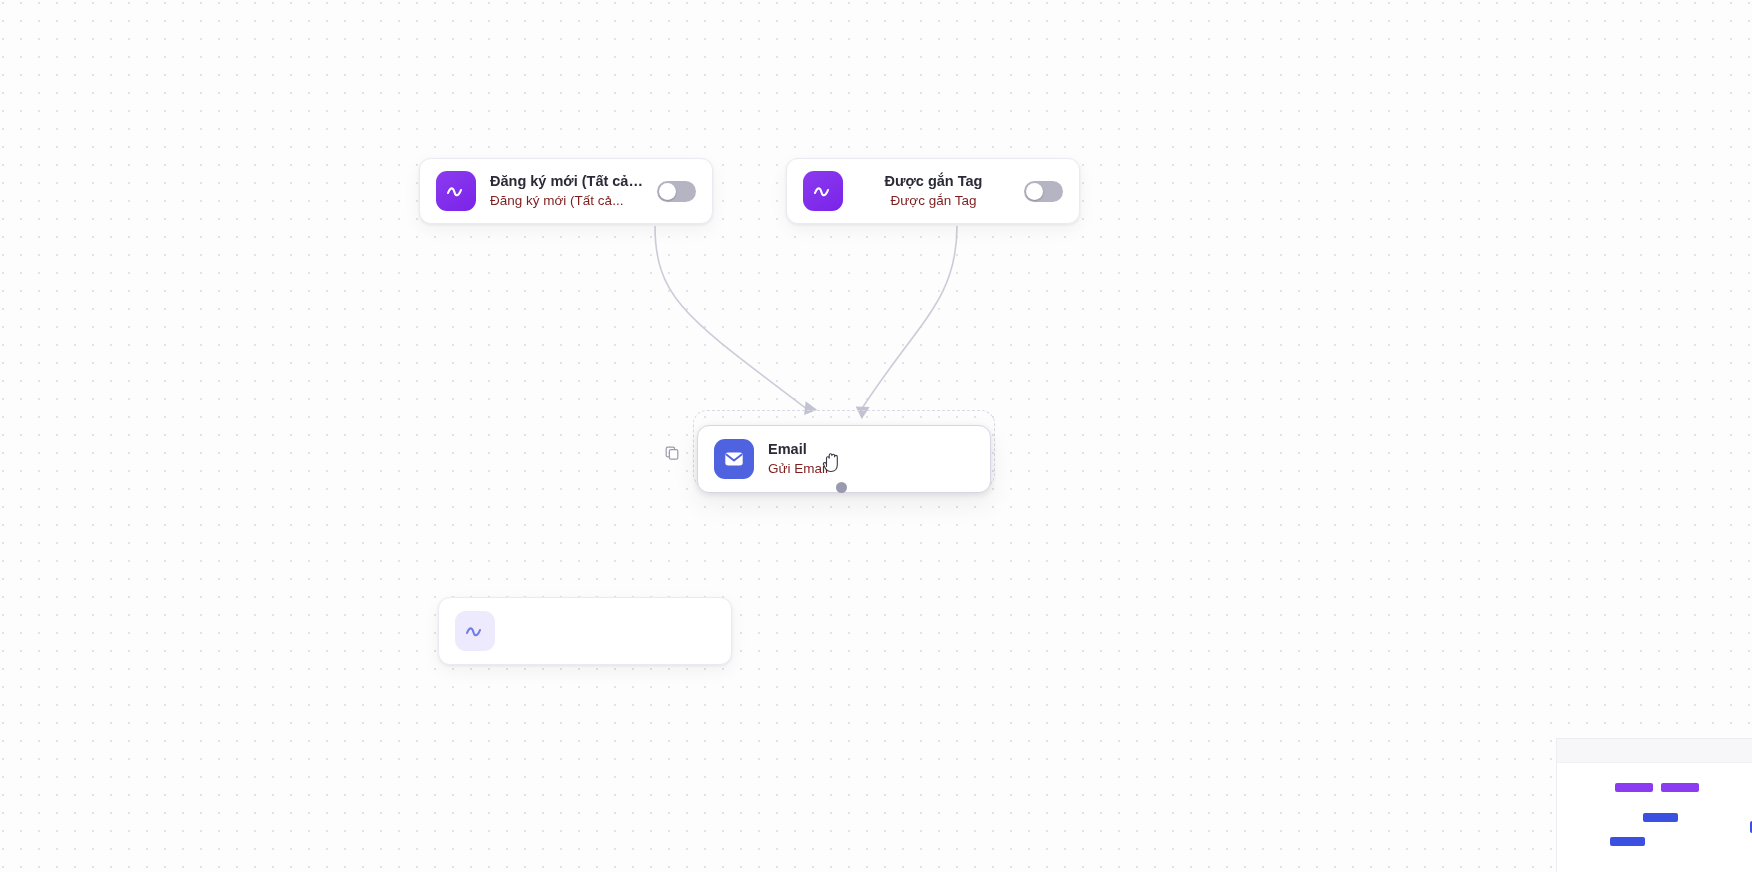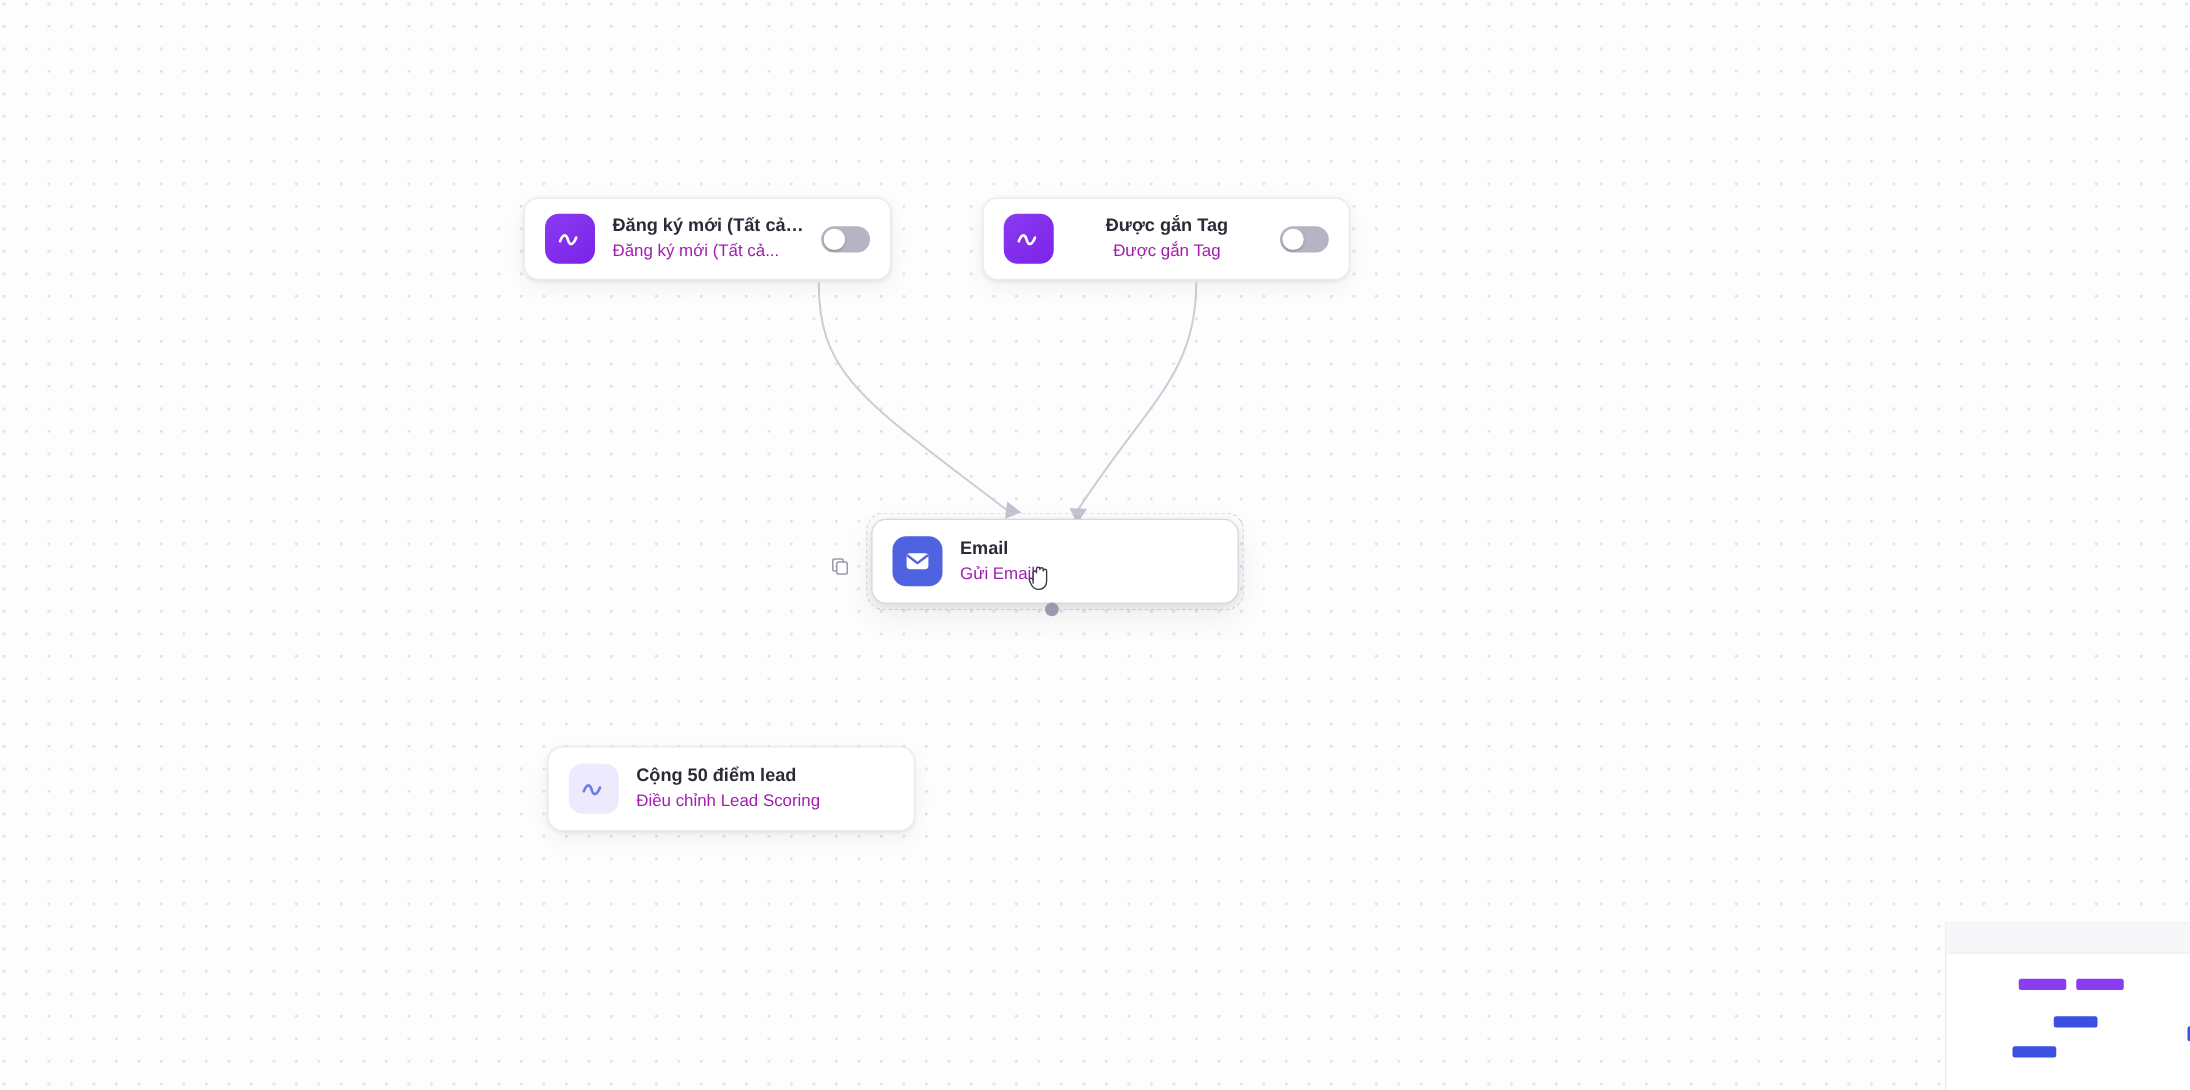--- a/index.html
+++ b/index.html
@@ -65,21 +65,21 @@
     font-size: 14.5px;
     font-weight: 700;
     color: #2b2b38;
     line-height: 19px;
     white-space: nowrap;
     overflow: hidden;
     text-overflow: ellipsis;
   }
   .node-sub {
     font-size: 13.5px;
-    color: #a21caf;
+    color: #7f1d1d;
     line-height: 19px;
     white-space: nowrap;
     overflow: hidden;
     text-overflow: ellipsis;
   }
 
   
   .toggle {
     flex: 0 0 auto;
     width: 39px; height: 21px;
@@ -94,20 +94,21 @@
     width: 17px; height: 17px;
     border-radius: 50%;
     background: #ffffff;
     box-shadow: 0 1px 2px rgba(0,0,0,.22);
   }
 
   
   .node.selected {
     border: 1px solid #d6d6e4;
     box-shadow: 0 2px 6px rgba(23,23,40,.10), 0 10px 26px rgba(23,23,40,.07);
+    margin-top: 10px;
   }
   .sel-outline {
     position: absolute;
     border: 1px dashed #d8d8e6;
     border-radius: 14px;
     pointer-events: none;
   }
   .handle-dot {
     position: absolute;
     width: 11px; height: 11px;
@@ -226,24 +227,20 @@
       <path d="M6.5 16.5V8.2c0-.8.6-1.4 1.3-1.4.8 0 1.4.6 1.4 1.4v-3c0-.8.6-1.4 1.3-1.4.8 0 1.4.6 1.4 1.4v.4c0-.8.6-1.4 1.3-1.4.8 0 1.4.6 1.4 1.4v1.1c0-.8.6-1.3 1.3-1.3.8 0 1.4.6 1.4 1.4v7.9c0 4-2.5 6.8-6.2 6.8-3.3 0-5.1-1.7-6.3-4.3l-1.3-2.9c-.3-.8.1-1.5.9-1.7.7-.2 1.3.1 1.6.8l.5 1.1z" fill="#ffffff" stroke="#3a3a46" stroke-width="1.1" stroke-linejoin="round"></path>
     </svg>
   </div>
 
   <div class="node action" style="left:438px; top:597px;">
     <div class="node-icon lilac">
       <svg width="24" height="24" viewBox="0 0 24 24" aria-hidden="true">
         <path d="M4 14c1.6-4.2 3.4-5.6 5-4 1.8 1.8 1.2 5 3 6 1.7.9 3.6-1 5-5" fill="none" stroke="#6f7ce8" stroke-width="2.1" stroke-linecap="round"></path>
       </svg>
     </div>
-    <div class="node-text">
-      <div class="node-title">Cộng 50 điểm lead</div>
-      <div class="node-sub">Điều chỉnh Lead Scoring</div>
-    </div>
   </div>
 
   <div id="minimap">
     <div class="mini-head"></div>
     <div class="mini-node purple" style="left:58px; top:44px; width:38px;"></div>
     <div class="mini-node purple" style="left:104px; top:44px; width:38px;"></div>
     <div class="mini-node blue" style="left:86px; top:74px; width:35px;"></div>
     <div class="mini-node blue" style="left:53px; top:98px; width:35px;"></div>
     <div class="mini-edge" style="top:82px;"></div>
   </div>

